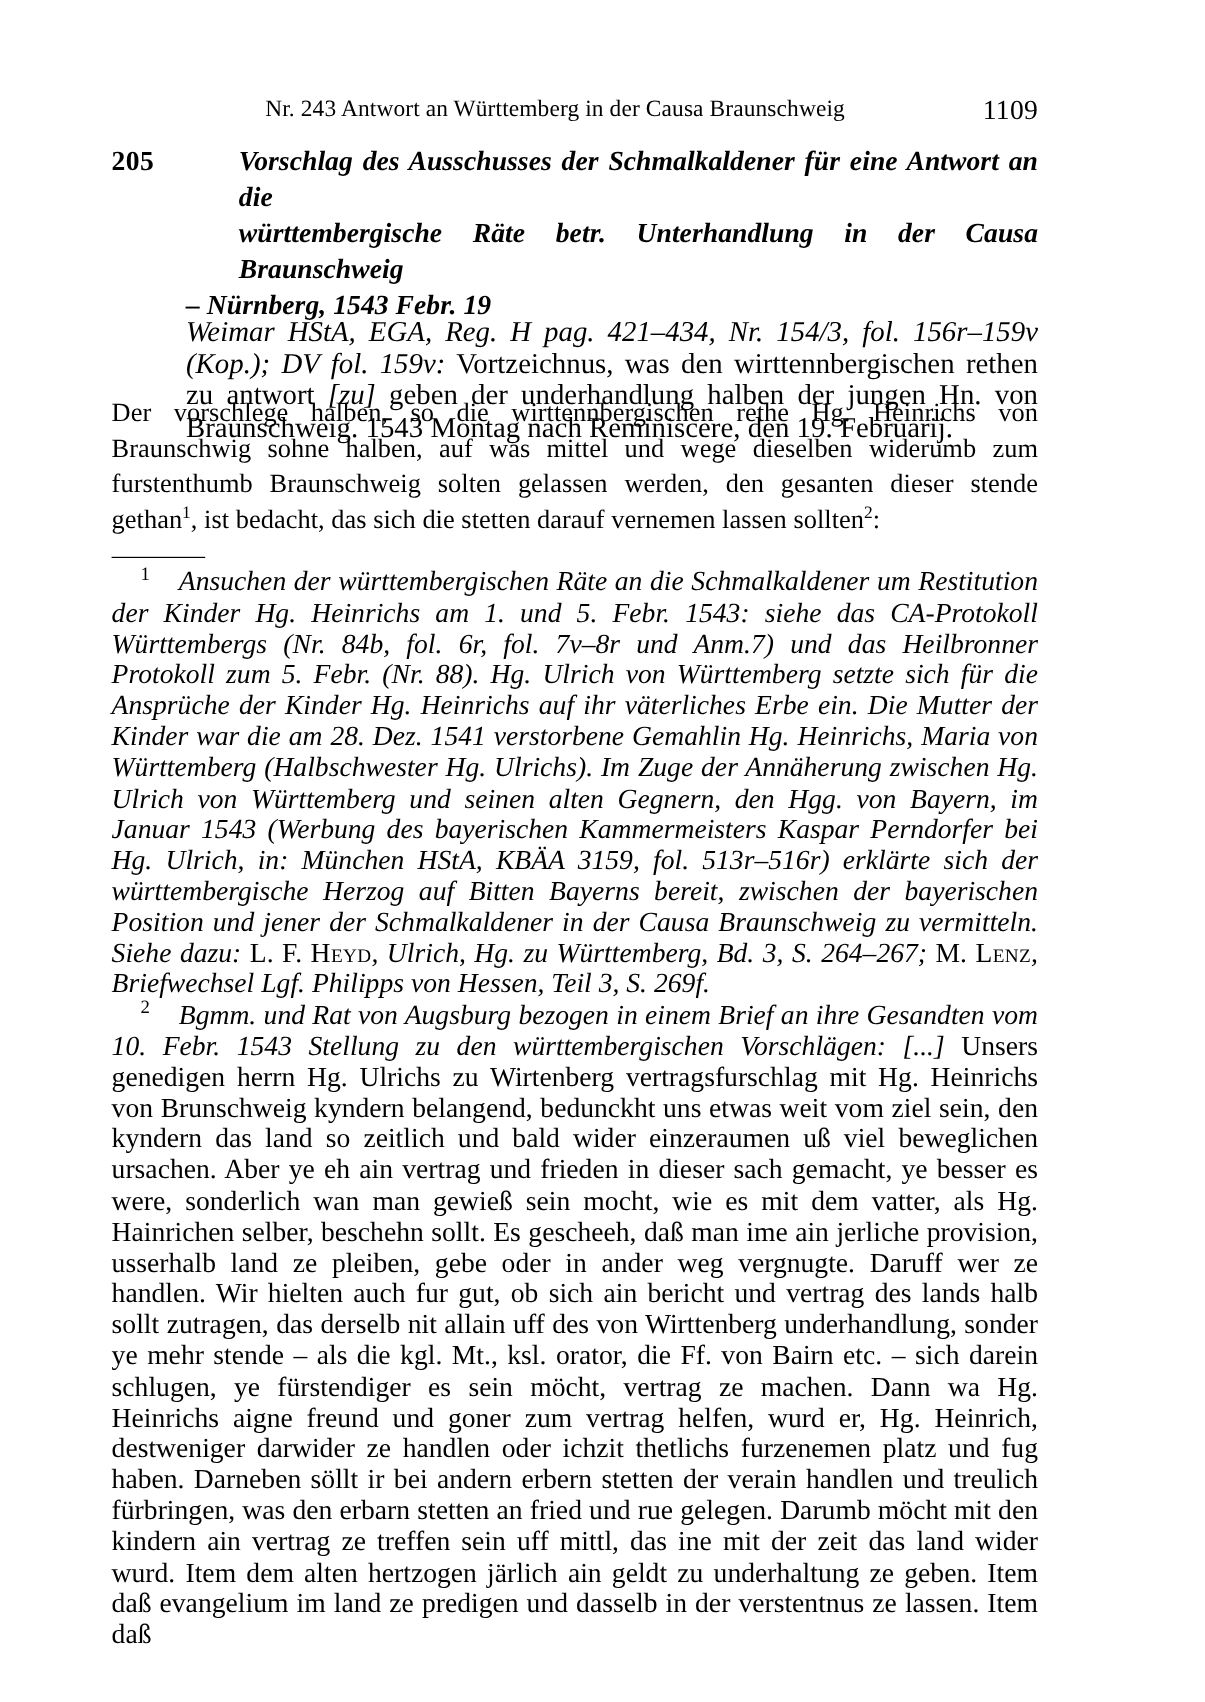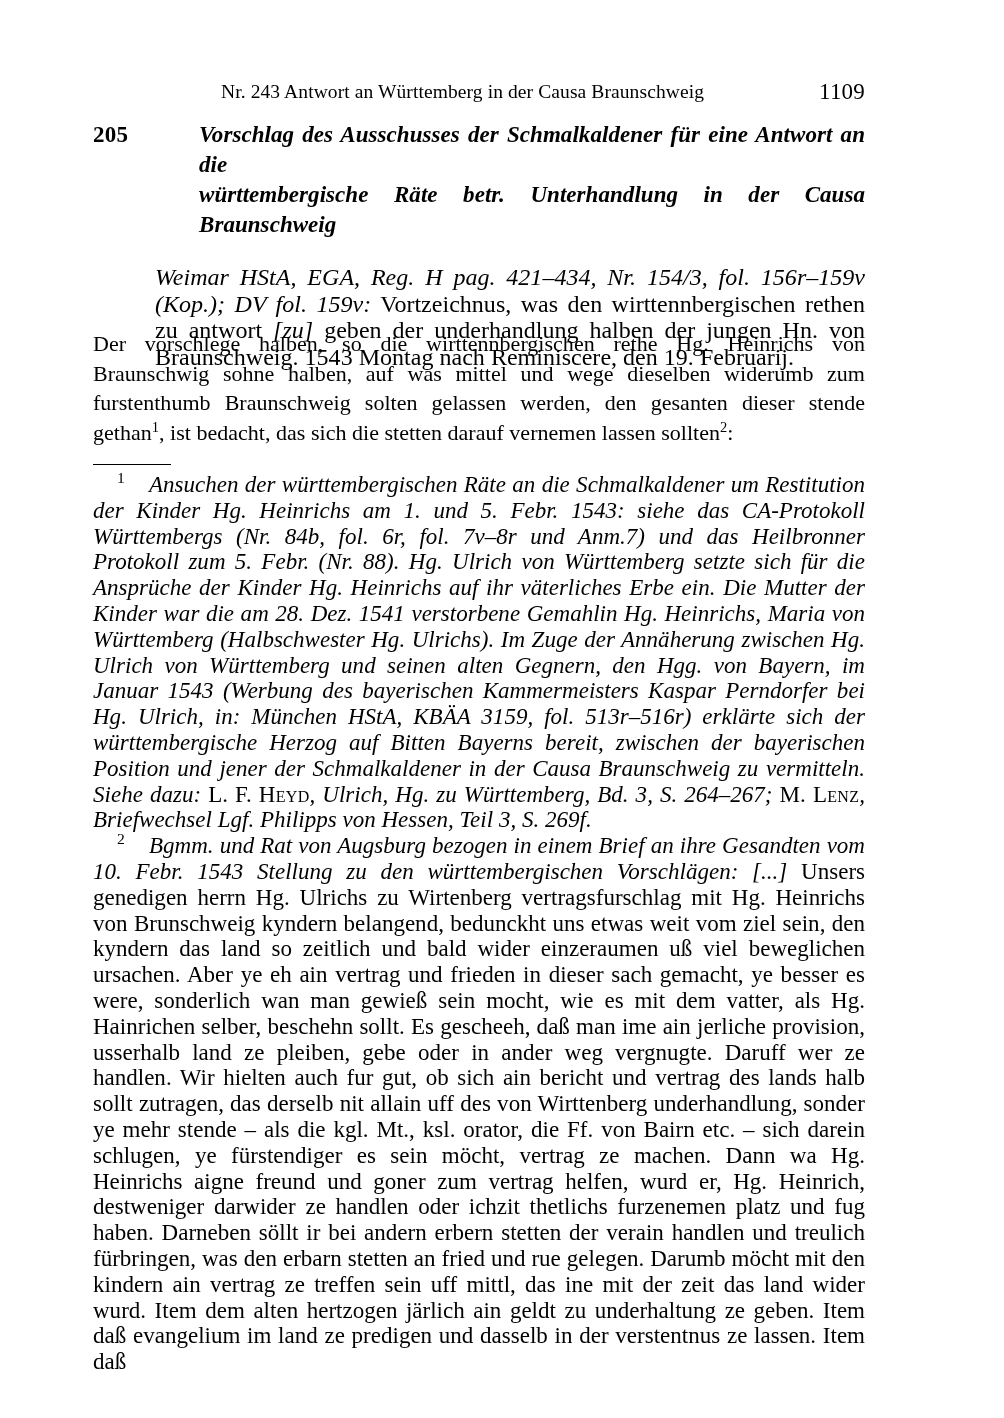--- a/index.html
+++ b/index.html
@@ -158,20 +158,21 @@
   <div class="running-head">
     <span class="rh-title">Nr. 243 Antwort an Württemberg in der Causa Braunschweig</span>
     <span class="rh-folio">1109</span>
   </div>
 
   <div class="doc-heading">
     <div class="doc-number">205</div>
     <div class="doc-title">
       <span class="t-line just">Vorschlag des Ausschusses der Schmalkaldener für eine Antwort an die</span>
       <span class="t-line just">württembergische Räte betr. Unterhandlung in der Causa Braunschweig</span>
+      <span class="t-line">– Nürnberg, 1543 Febr. 19</span>
     </div>
   </div>
 
   <div class="source-block">
     <i>Weimar HStA, EGA, Reg. H pag. 421–434, Nr. 154/3, fol. 156r–159v (Kop.);</i>
     <i>DV fol. 159v:</i><span> Vortzeichnus, was den wirttennbergischen rethen zu antwort </span><i>[zu]</i><span> geben der underhandlung halben der jungen Hn. von Braunschweig. 1543 Montag nach Reminiscere, den 19. Februarij.</span>
   </div>
 
   <div class="body-para">
     <span>Der vorschlege halben, so die wirttennbergischen rethe Hg. Heinrichs von Braunschwig sohne halben, auf was mittel und wege dieselben widerumb zum furstenthumb Braunschweig solten gelassen werden, den gesanten dieser stende gethan</span><sup class="fnref">1</sup><span>, ist bedacht, das sich die stetten darauf vernemen lassen sollten</span><sup class="fnref">2</sup><span>:</span>

